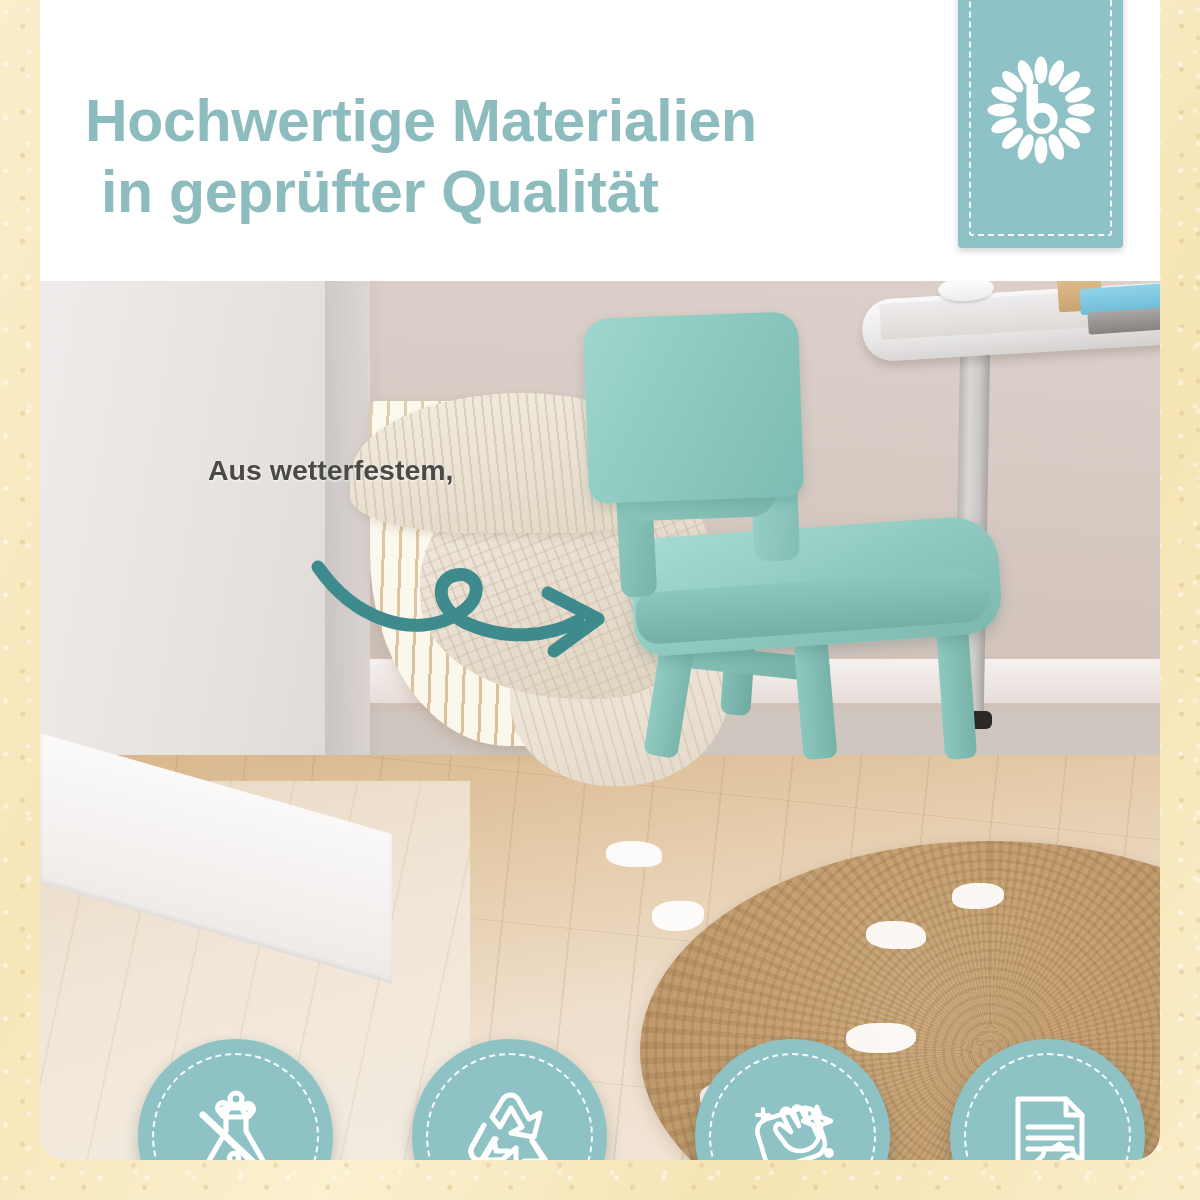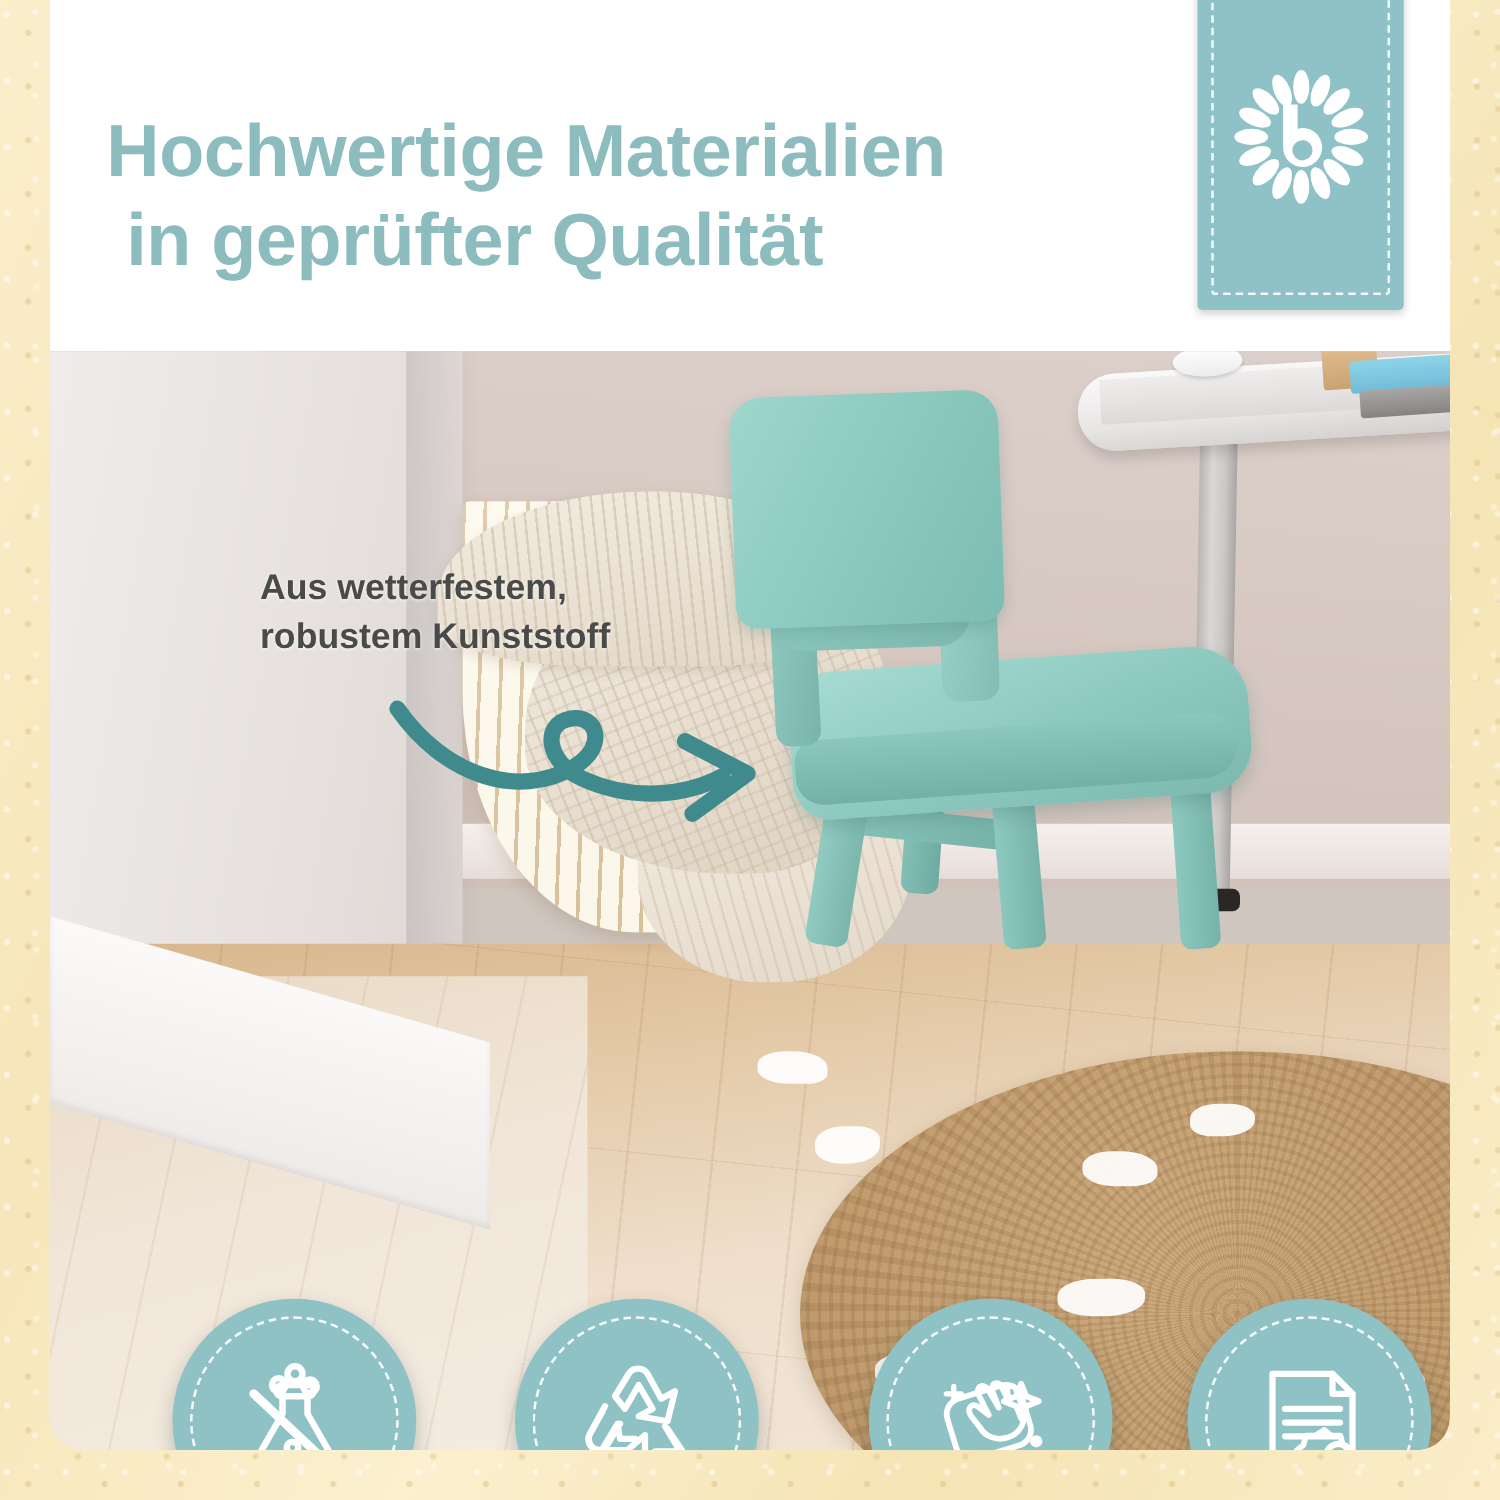--- a/index.html
+++ b/index.html
@@ -366,21 +366,20 @@
     <div class="tassel" style="left:566px;top:560px;width:56px;height:26px;border-radius:40% 50% 30% 45%;"></div>
     <div class="tassel" style="left:612px;top:620px;width:52px;height:30px;border-radius:45% 35% 50% 40%;"></div>
     <div class="tassel" style="left:826px;top:640px;width:60px;height:28px;border-radius:40% 50% 35% 45%;"></div>
     <div class="tassel" style="left:912px;top:602px;width:52px;height:26px;border-radius:45% 40% 50% 35%;"></div>
     <div class="tassel" style="left:660px;top:800px;width:86px;height:34px;border-radius:40% 50% 35% 45%;"></div>
     <div class="tassel" style="left:806px;top:742px;width:70px;height:30px;border-radius:45% 38% 48% 40%;"></div>
     <div class="tassel" style="left:1040px;top:810px;width:60px;height:28px;border-radius:40% 50% 35% 45%;"></div>
 
     <div id="annotation">
       <div>Aus wetterfestem,</div>
-      <div>robustem Kunststoff</div>
     </div>
 
     <svg id="arrow-svg" width="330" height="140" viewBox="0 0 330 140">
       <path d="M8 32 C 44 84, 104 106, 150 78 C 176 62, 168 36, 146 40
                C 124 44, 126 74, 156 88 C 196 106, 238 102, 268 86" fill="none" stroke="#3f8a8d" stroke-width="13" stroke-linecap="round" stroke-linejoin="round"></path>
       <path d="M238 58 L 288 84 L 244 116" fill="none" stroke="#3f8a8d" stroke-width="13" stroke-linecap="round" stroke-linejoin="round"></path>
     </svg>
 
     <div class="feature" id="f1">
       <div class="circle">

